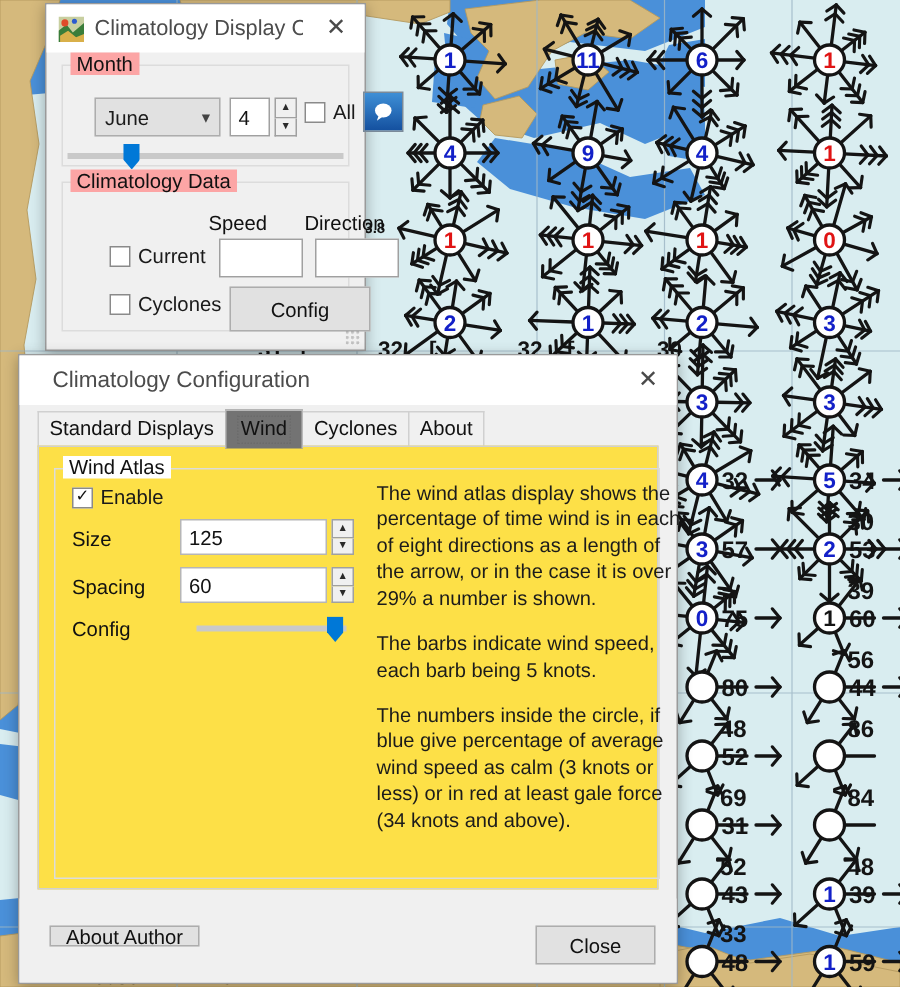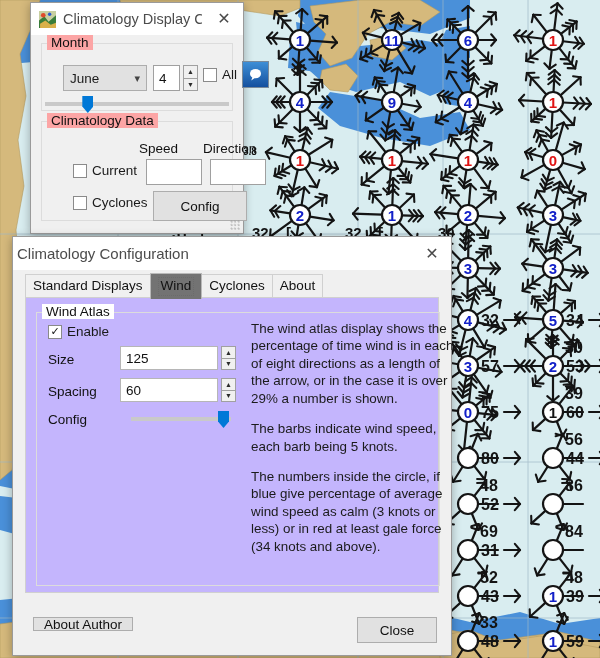--- a/index.html
+++ b/index.html
@@ -89,21 +89,21 @@
   .tabstrip{position:absolute;left:12px;top:37px;right:12px;height:24px;display:flex;
             align-items:center;font-size:13.5px;}
   .tab{
     padding:3px 7px 3px 7px;border:1px solid #d0d0d0;border-bottom:none;
     background:#f0f0f0;color:#111;margin-right:-1px;line-height:1.25;
   }
   .tab.sel{background:#737373;border-color:#b9b9b9;position:relative;z-index:2;}
   .tab.sel .focusring{border:1px dotted #6b6b6b;padding:0 2px;display:inline-block;}
   .tabpanel{
     position:absolute;left:12px;top:60px;right:12px;bottom:62px;
-    background:#c4b5fd;border:1px solid #d0d0d0;
+    background:#fde047;border:1px solid #d0d0d0;
   }
   .btnbar{position:absolute;left:0;right:0;bottom:0;height:56px;background:#f0f0f0;}
   .desc{
     position:absolute;font-size:13.4px;color:#1b1b1b;line-height:1.30;
   }
   .desc p{margin:0 0 13px 0;}
 </style>
 </head>
 <body>
 
@@ -1480,21 +1480,21 @@
     <span>Config</span>
   </div>
 
   <div style="position:absolute;right:3px;bottom:3px;width:10px;height:10px;opacity:.45;
               background:
                 radial-gradient(circle at 1.5px 1.5px,#888 1px,transparent 1.2px) 0 0/3.5px 3.5px;"></div>
 </div>
 
 <div class="win" id="dlg-config">
 
-  <div class="titlebar" style="padding-left:4px;">
+  <div class="titlebar" style="padding-left:22px;">
     <div class="t-text" style="font-size:15px;">Climatology Configuration</div>
     <div class="t-close">✕</div>
   </div>
 
   <div class="tabstrip">
     <div class="tab">
       <span>Standard Displays</span>
     </div>
     <div class="tab sel">
       <span class="focusring"><span>Wind</span></span>

